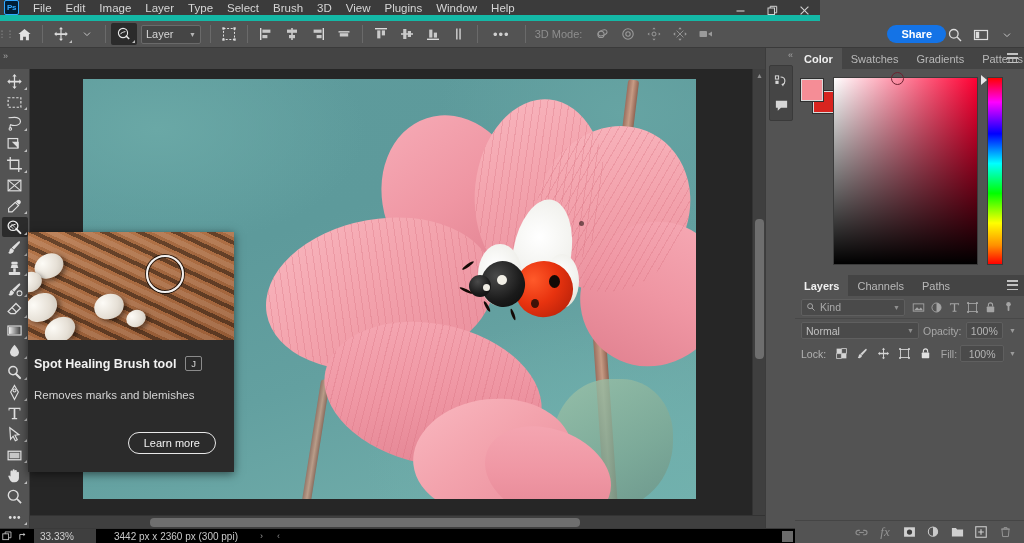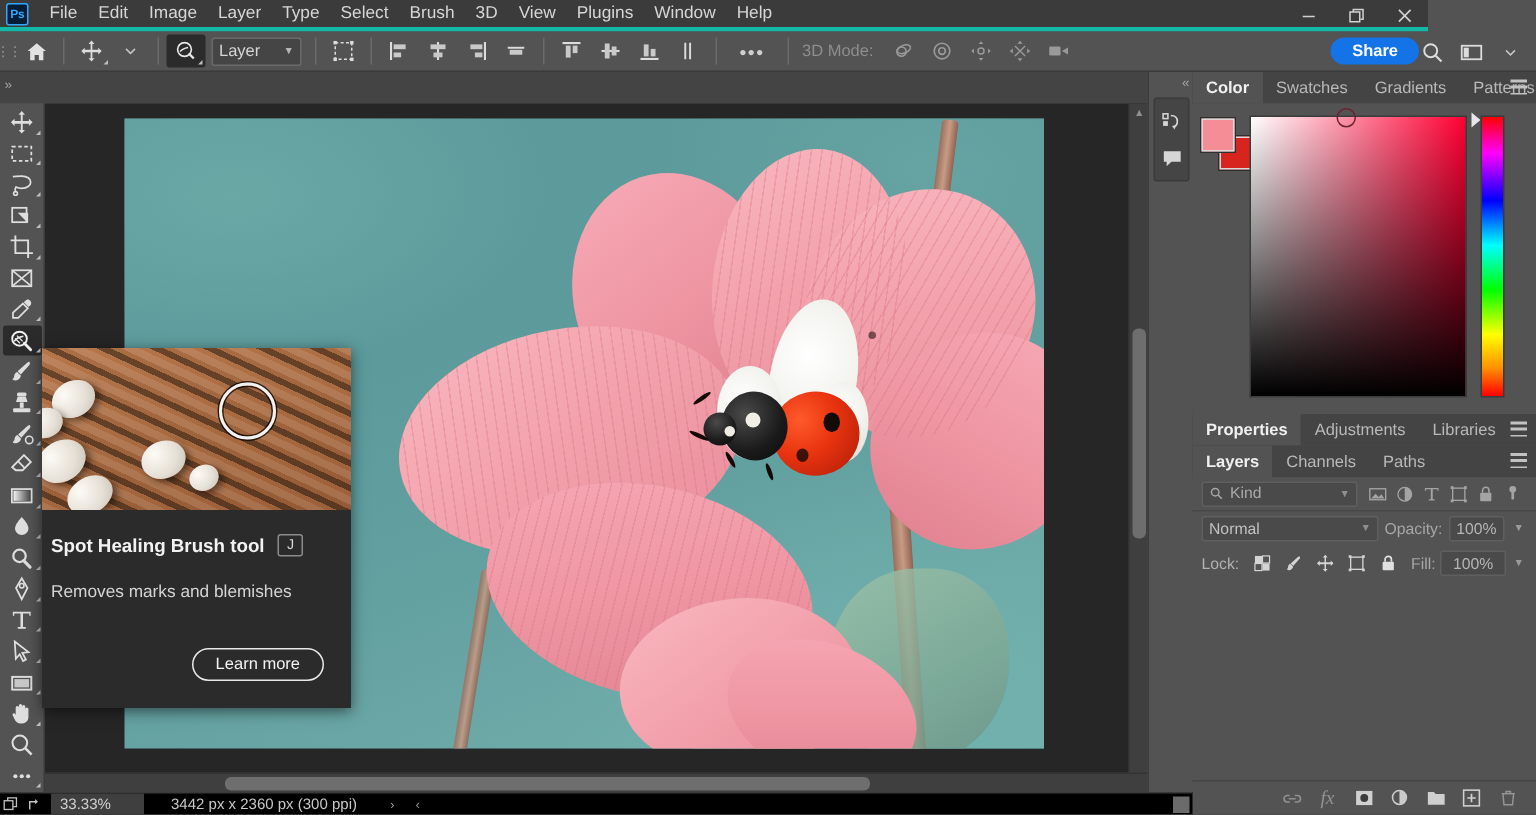--- a/index.html
+++ b/index.html
@@ -9,23 +9,23 @@
     background: #535353;
     font-family: "Liberation Sans", sans-serif;
     font-size: 11px;
     color: #d4d4d4;
     -webkit-font-smoothing: antialiased;
   }
   #app { position: relative; width: 1024px; height: 543px; }
 
   
   .menubar {
-    position: absolute; left:0; top:0; width:952px; height:21px;
+    position: absolute; left:0; top:0; width:820px; height:21px;
     background:#3b3b3b; display:flex; align-items:center;
-    border-bottom:3px solid #14b8a6;
+    border-bottom:6px solid #14b8a6;
   }
   .ps-logo {
     width:15px;height:15px;margin-left:4px;margin-right:7px;
     background:#001e36; border:1px solid #31a8ff; border-radius:2px;
     color:#31a8ff; font-size:8px; font-weight:bold;
     display:flex;align-items:center;justify-content:center;
     letter-spacing:-0.3px;
   }
   .menu-item {
     padding:3px 7px; font-size:11.5px; color:#d6d6d6; cursor:default;
@@ -887,30 +887,20 @@
         <div class="sw-bg" style="background:#D8241F;"></div>
         <div class="sw-fg" style="background:#F58D96;"></div>
       </div>
       <div class="color-field">
         <div class="field-cursor"></div>
       </div>
       <div class="hue-marker"></div>
       <div class="hue-strip"></div>
     </div>
 
-    <div class="panel-tabs props-tabs">
-      <div class="ptab active">Properties</div>
-      <div class="ptab">Adjustments</div>
-      <div class="ptab">Libraries</div>
-      <div class="pmenu">
-          <i></i>
-          <i></i>
-          <i></i>
-        </div>
-    </div>
 
     <div class="panel-tabs">
       <div class="ptab active">Layers</div>
       <div class="ptab">Channels</div>
       <div class="ptab">Paths</div>
       <div class="pmenu">
           <i></i>
           <i></i>
           <i></i>
         </div>

